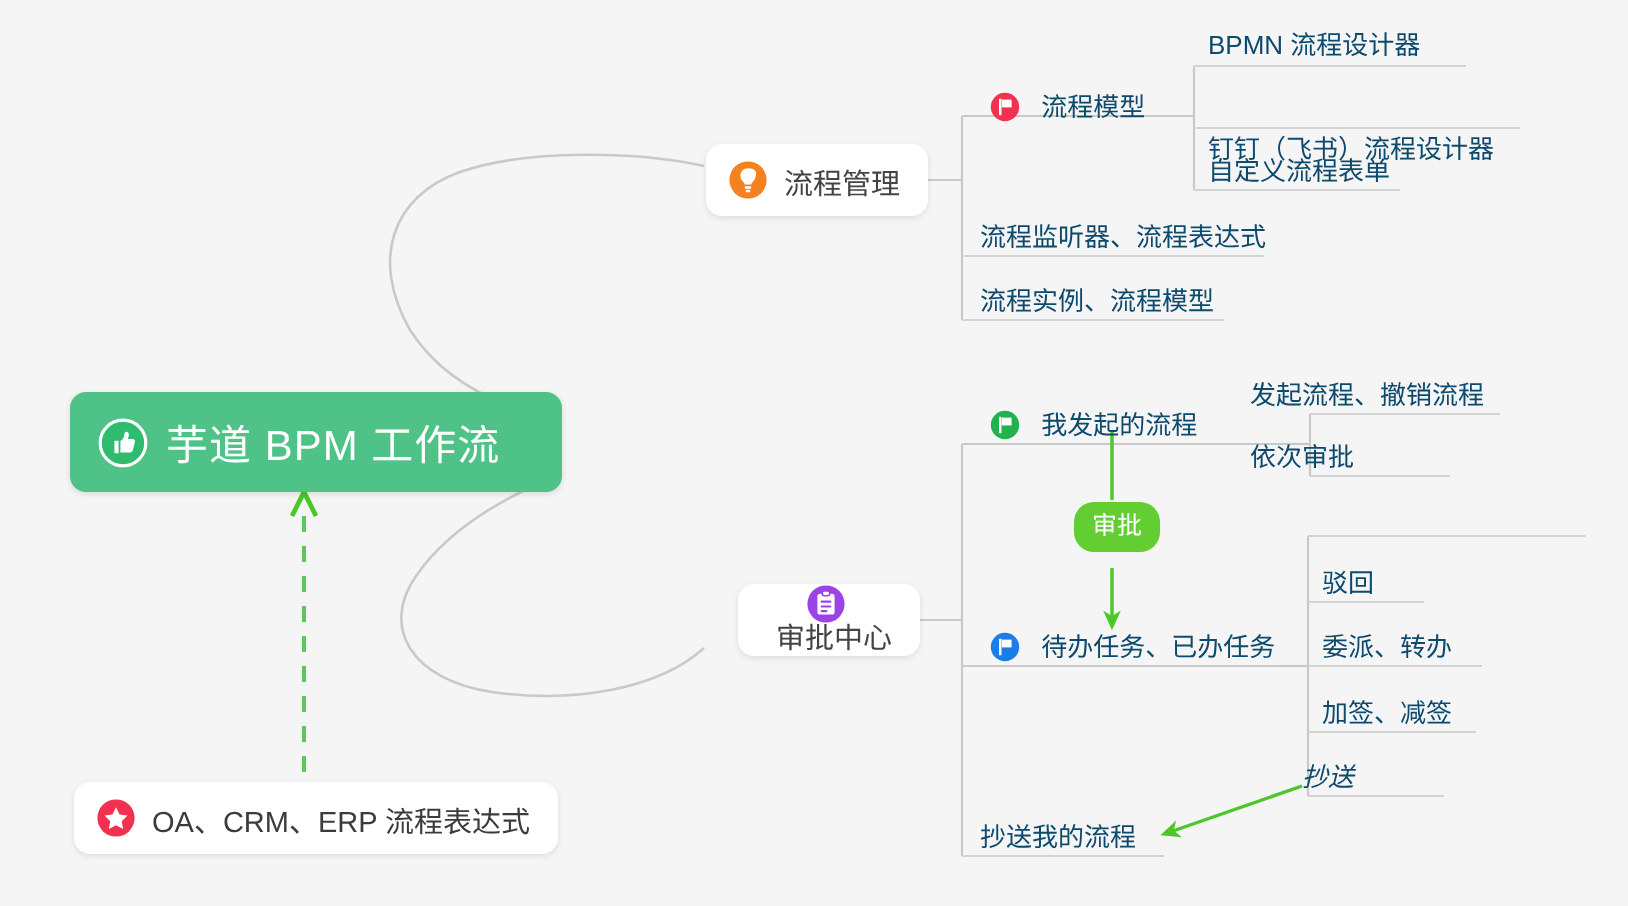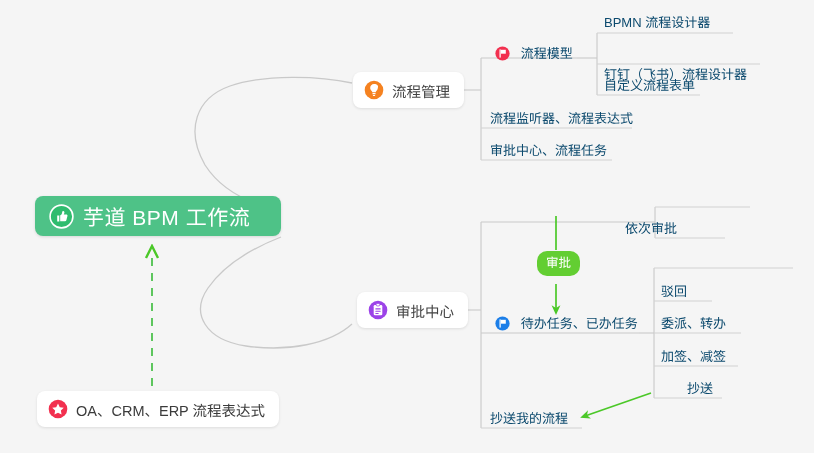--- a/index.html
+++ b/index.html
@@ -23,21 +23,21 @@
     height: 453px;
     pointer-events: none;
   }
 
   
   .root-node {
     position: absolute;
     left: 35px;
     top: 196px;
     width: 246px;
-    height: 40px;
+    height: 50px;
     background: #4ec287;
     border-radius: 8px;
     box-shadow: 0 1px 3px rgba(0,0,0,0.12);
     display: flex;
     align-items: center;
     padding-left: 14px;
     box-sizing: border-box;
   }
   .root-label {
     color: #ffffff;
@@ -59,21 +59,21 @@
     height: 36px;
     box-sizing: border-box;
     white-space: nowrap;
   }
   .branch-card .blabel {
     font-size: 14.5px;
     color: #444444;
     margin-left: 8px;
   }
   #branch-process  { left: 353px; top: 72px; justify-content: center;  }
-  #branch-approval { left: 357px; top: 292px; }
+  #branch-approval { left: 369px; top: 292px; flex-direction: column; }
   #node-oa         { left: 37px;  top: 391px; }
   #node-oa .blabel { font-size: 14.5px; color: #3b3b3b; }
 
   
   .leaf {
     position: absolute;
     font-size: 13px;
     color: #0c4a6e;
     white-space: nowrap;
     line-height: 1;
@@ -210,38 +210,51 @@
     <span class="ltxt">钉钉（飞书）流程设计器</span>
   </div>
   <div class="leaf" style="left:604px; top:78px;">
     <span class="ltxt">自定义流程表单</span>
   </div>
 
   <div class="leaf" style="left:490px; top:111px;">
     <span class="ltxt">流程监听器、流程表达式</span>
   </div>
   <div class="leaf" style="left:490px; top:143px;">
-    <span class="ltxt">审批中心、流程任务</span>
+    <span class="ltxt">流程实例、流程模型</span>
   </div>
 
   <div id="branch-approval" class="branch-card">
     <span class="ic ic-md">
       <svg width="20" height="20" viewBox="0 0 20 20" xmlns="http://www.w3.org/2000/svg">
         <circle cx="10" cy="10" r="9.3" fill="#9c43e8"></circle>
         <rect x="5.7" y="4.9" width="8.6" height="10.4" rx="1.3" fill="#ffffff"></rect>
         <rect x="8.1" y="3.5" width="3.8" height="2.4" rx="1.1" fill="#ffffff" stroke="#9c43e8" stroke-width="0.8"></rect>
         <rect x="7.3" y="8.3" width="5.4" height="1.1" rx="0.5" fill="#9c43e8"></rect>
         <rect x="7.3" y="10.7" width="5.4" height="1.1" rx="0.5" fill="#9c43e8"></rect>
         <rect x="7.3" y="13.0" width="3.4" height="1.1" rx="0.5" fill="#9c43e8"></rect>
       </svg>
     </span>
     <span class="blabel">审批中心</span>
   </div>
 
-
+  <div class="leaf with-icon" style="left:495px; top:205px;">
+    <span class="ic ic-sm">
+      <svg width="15" height="15" viewBox="0 0 15 15" xmlns="http://www.w3.org/2000/svg">
+        <circle cx="7.5" cy="7.5" r="7.1" fill="#22b24c"></circle>
+        <rect x="4.5" y="3.4" width="1.25" height="8.2" fill="#ffffff"></rect>
+        <path d="M5.9,3.8 h4.9 v3.9 h-4.9 z" fill="#ffffff"></path>
+      </svg>
+    </span>
+    <span class="ltxt">我发起的流程</span>
+  </div>
+
+  <div class="leaf" style="left:625px; top:190px;">
+    <span class="ltxt">发起流程、撤销流程</span>
+  </div>
   <div class="leaf" style="left:625px; top:221px;">
     <span class="ltxt">依次审批</span>
   </div>
 
   <div class="leaf with-icon" style="left:495px; top:316px;">
     <span class="ic ic-sm">
       <svg width="15" height="15" viewBox="0 0 15 15" xmlns="http://www.w3.org/2000/svg">
         <circle cx="7.5" cy="7.5" r="7.1" fill="#1b7ee8"></circle>
         <rect x="4.5" y="3.4" width="1.25" height="8.2" fill="#ffffff"></rect>
         <path d="M5.9,3.8 h4.9 v3.9 h-4.9 z" fill="#ffffff"></path>
@@ -252,21 +265,21 @@
 
   <div class="leaf" style="left:661px; top:284px;">
     <span class="ltxt">驳回</span>
   </div>
   <div class="leaf" style="left:661px; top:316px;">
     <span class="ltxt">委派、转办</span>
   </div>
   <div class="leaf" style="left:661px; top:349px;">
     <span class="ltxt">加签、减签</span>
   </div>
-  <div class="leaf" style="left:687px; top:381px;">
+  <div class="leaf" style="left:651px; top:381px;font-style:italic;">
     <span class="ltxt">抄送</span>
   </div>
 
   <div class="leaf" style="left:490px; top:411px;">
     <span class="ltxt">抄送我的流程</span>
   </div>
 
   <div class="chip" style="left:537px; top:251px;border-radius:10px;">
     <span>审批</span>
   </div>

